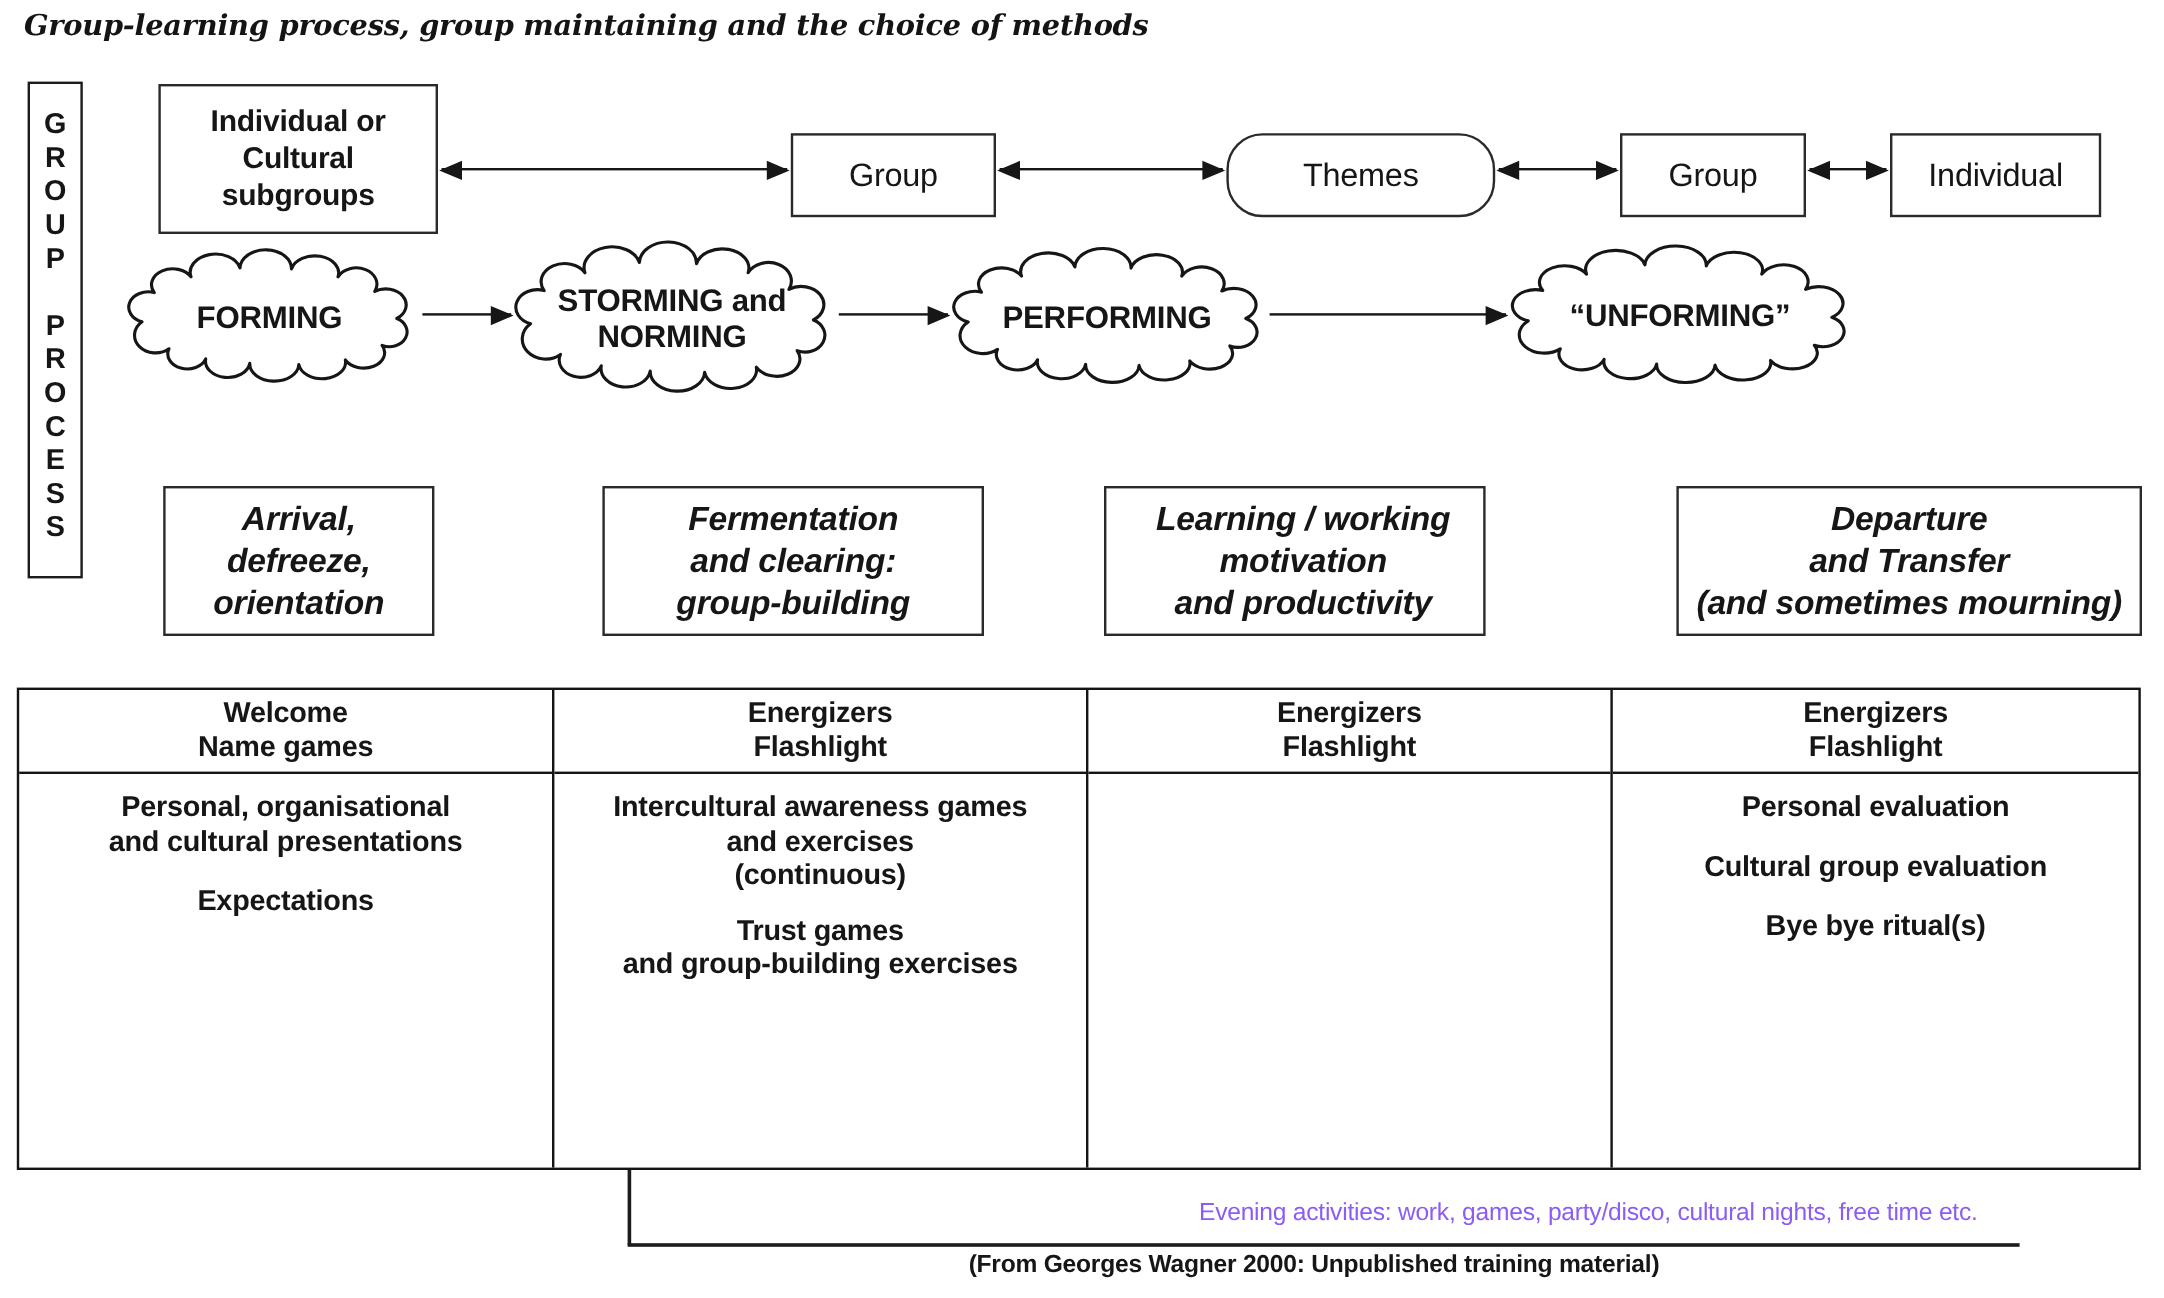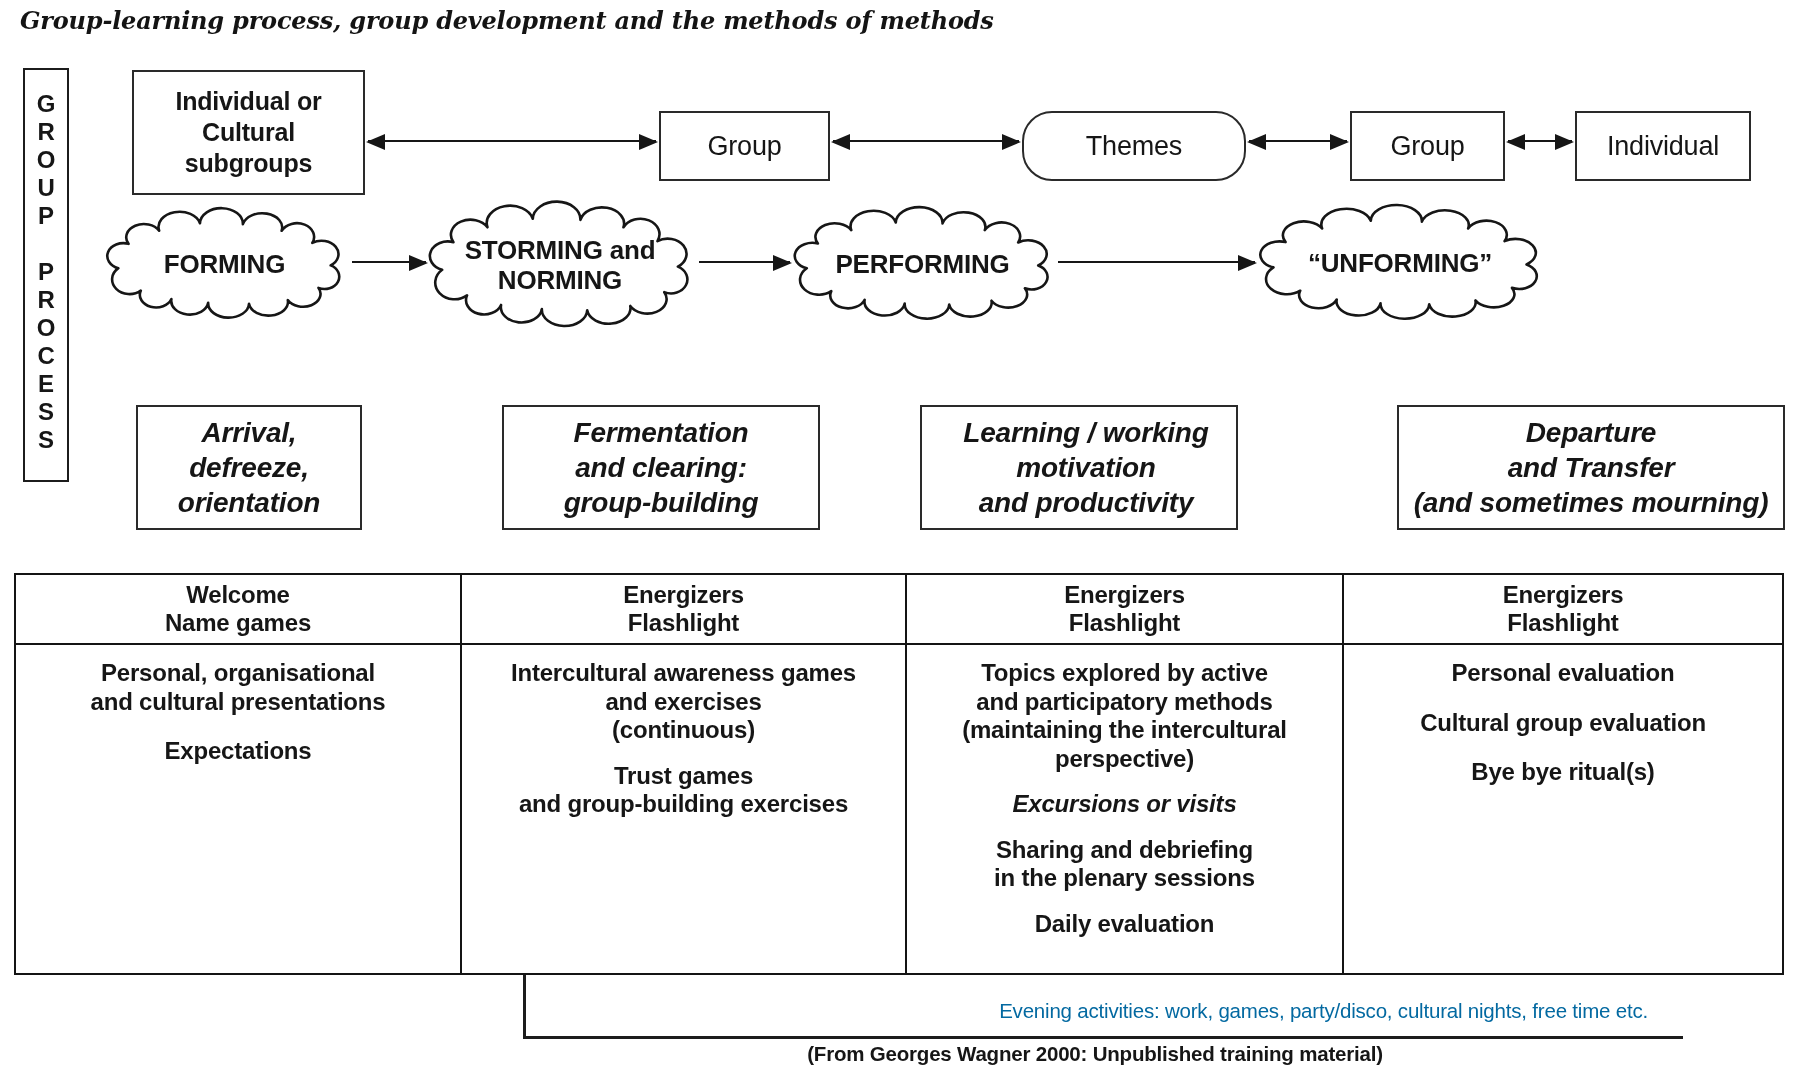--- a/index.html
+++ b/index.html
@@ -111,35 +111,35 @@
   .mcol-items.spread .mitem { margin-bottom: 21px; }
 
   .bracket-v { position:absolute; left:523px; top:975px; width:2.5px; height:62px; background:#1c1c1c; }
   .bracket-h { position:absolute; left:523px; top:1036px; width:1160px; height:2.5px; background:#1c1c1c; }
 
   .evening-note {
     position: absolute;
     left: 520px; top: 999px; width: 1128px;
     text-align: right;
     font-weight: 400; font-size: 20.5px;
-    color: #0369a1;
+    color: #8b5cf6;
   }
   .attribution {
     position: absolute;
     left: 595px; top: 1042px; width: 1000px;
     text-align: center;
     font-weight: bold; font-size: 20.5px;
   }
 </style>
 </head>
 <body>
 
 <div class="canvas">
 
-  <div class="title">Group-learning process, group development and the methods of methods</div>
+  <div class="title">Group-learning process, group maintaining and the choice of methods</div>
 
   <div class="vlabel">G
 R
 O
 U
 P
 
 P
 R
 O
@@ -221,30 +221,20 @@
         <div class="mitem">Intercultural awareness games
 and exercises
 (continuous)</div>
         <div class="mitem">Trust games
 and group-building exercises</div>
       </div>
     </div>
     <div class="mcol">
       <div class="mcol-header">Energizers
 Flashlight</div>
-      <div class="mcol-items">
-        <div class="mitem">Topics explored by active
-and participatory methods
-(maintaining the intercultural
-perspective)</div>
-        <div class="mitem italic">Excursions or visits</div>
-        <div class="mitem">Sharing and debriefing
-in the plenary sessions</div>
-        <div class="mitem">Daily evaluation</div>
-      </div>
     </div>
     <div class="mcol">
       <div class="mcol-header">Energizers
 Flashlight</div>
       <div class="mcol-items spread">
         <div class="mitem">Personal evaluation</div>
         <div class="mitem">Cultural group evaluation</div>
         <div class="mitem">Bye bye ritual(s)</div>
       </div>
     </div>

